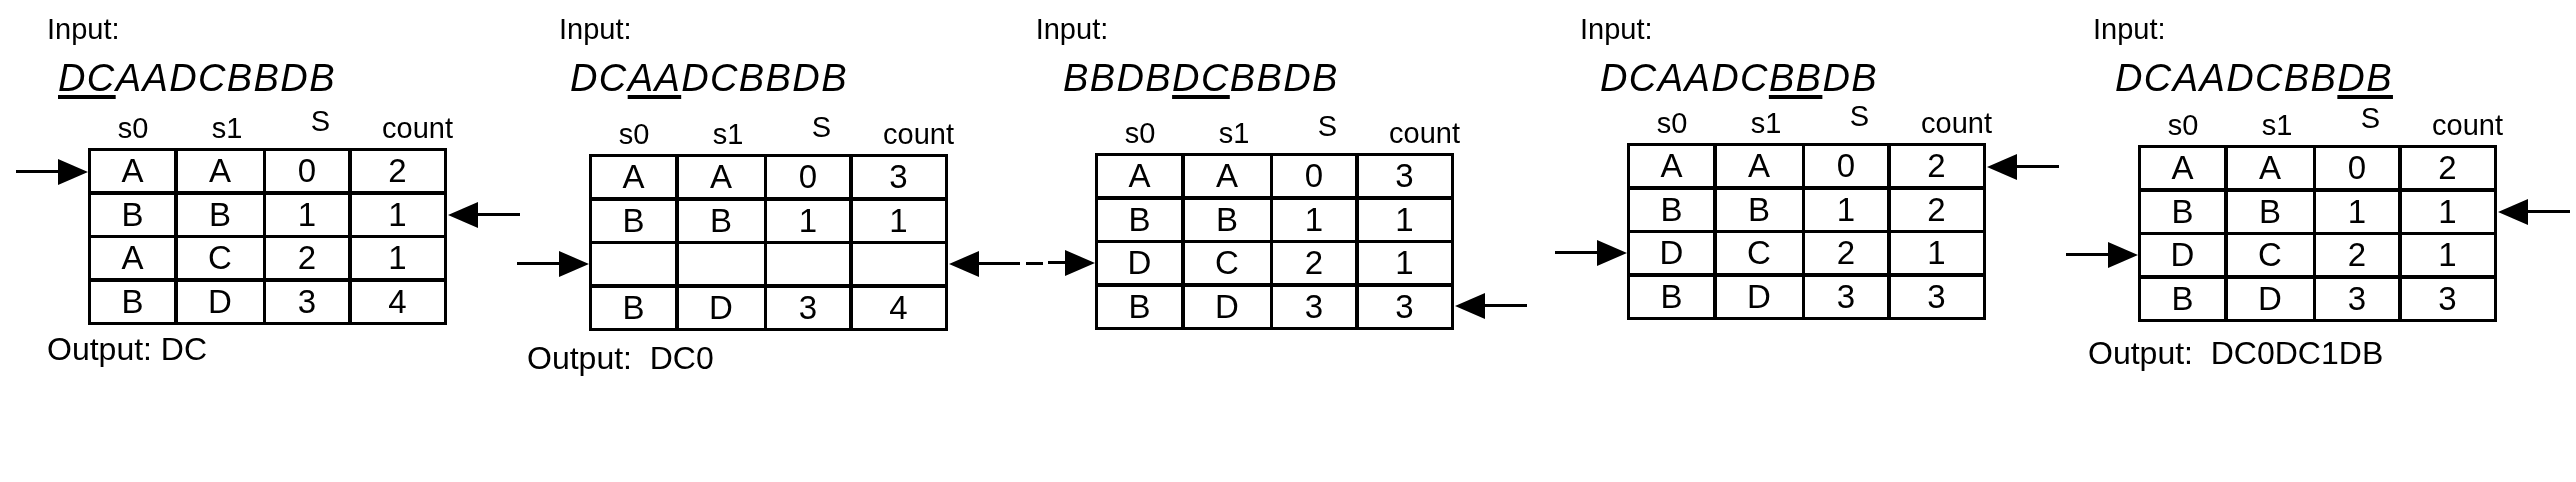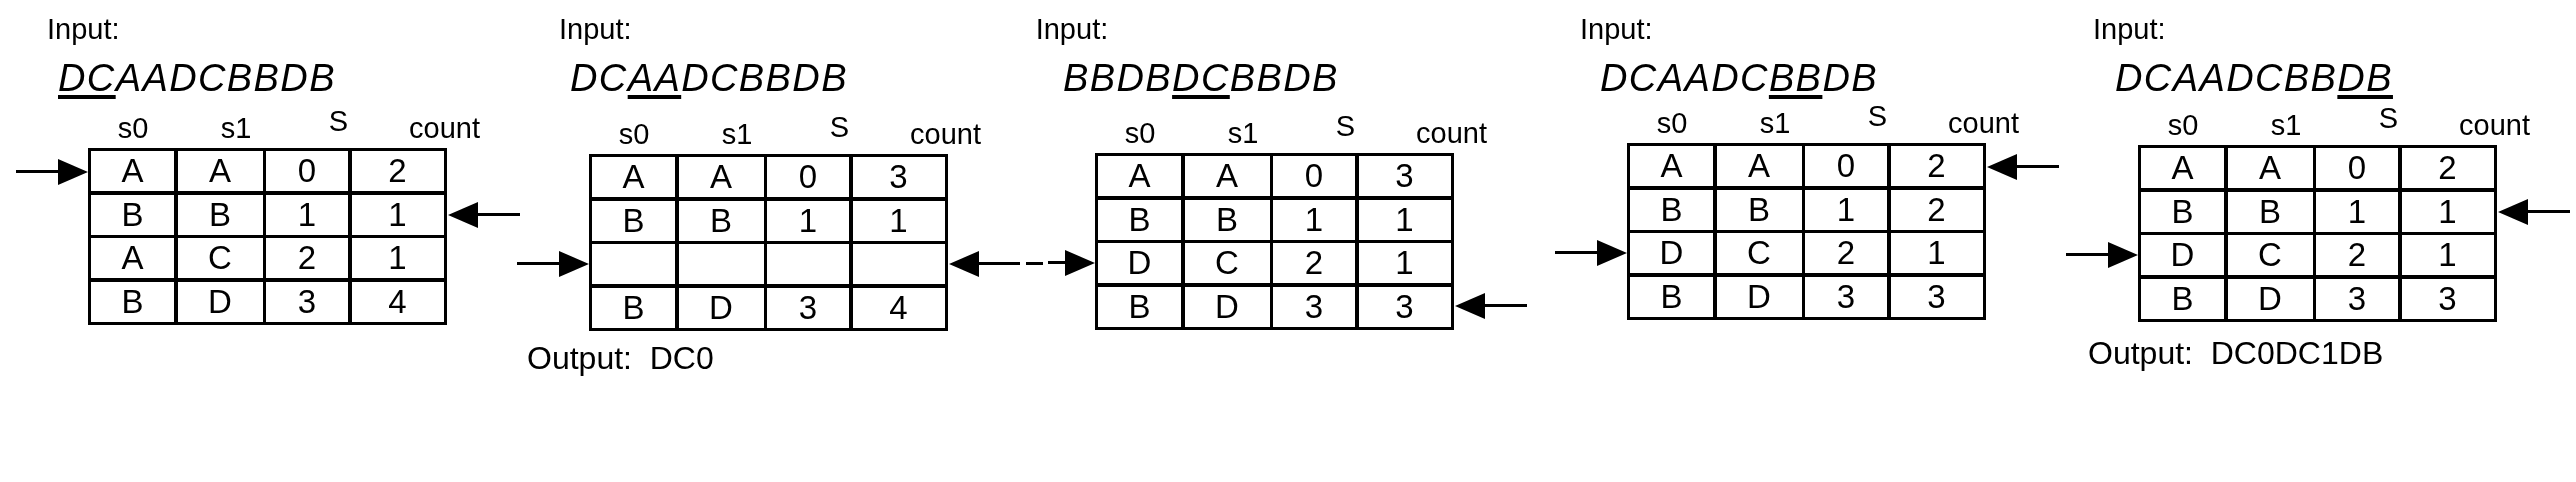--- a/index.html
+++ b/index.html
@@ -29,21 +29,21 @@
   }
   .u {
     text-decoration: underline;
     text-decoration-thickness: 3.5px;
     text-underline-offset: 4.2px;
   }
 
   .headers {
     position: absolute; left: var(--tl); top: calc(var(--tt) - 42px);
     display: grid; grid-template-columns: 83px 85px 82px 92px;
-    column-gap: 19px; padding: 0 3.5px; height: 37px;
+    column-gap: 10px; padding: 0 3.5px; height: 37px;
     align-items: end; font-size: 29px; text-align: center; line-height: 1.05;
   }
   .h-s { transform: translateY(-7px); }
 
   .tbl {
     position: absolute; left: var(--tl); top: var(--tt);
     display: grid; grid-template-columns: 83px 85px 82px 92px;
     grid-auto-rows: 40px; gap: 3.5px;
     background: #000; border: 3.5px solid #000;
   }
@@ -110,20 +110,21 @@
         <span class="cell">4</span>
     </div>
     <div class="arrow arrow-left r0">
         <i class="seg t60"></i>
         <i class="head-r"></i>
       </div>
     <div class="arrow arrow-right r1">
         <i class="head-l"></i>
         <i class="seg t60"></i>
       </div>
+    <div class="output">Output: DC</div>
     <div class="caption">
       <div>a) When full,  the pair is</div>
       
     </div>
   </section>
 
   <section class="panel p-b">
     <div class="input-label">Input:</div>
     <div class="input-string"><span>DC</span><span class="u">AA</span><span>DCBBDB</span></div>
     <div class="headers">

